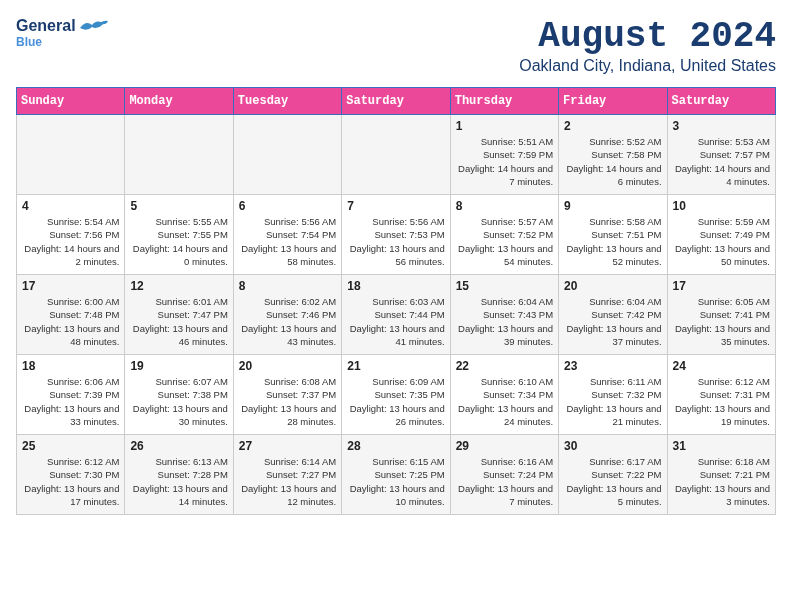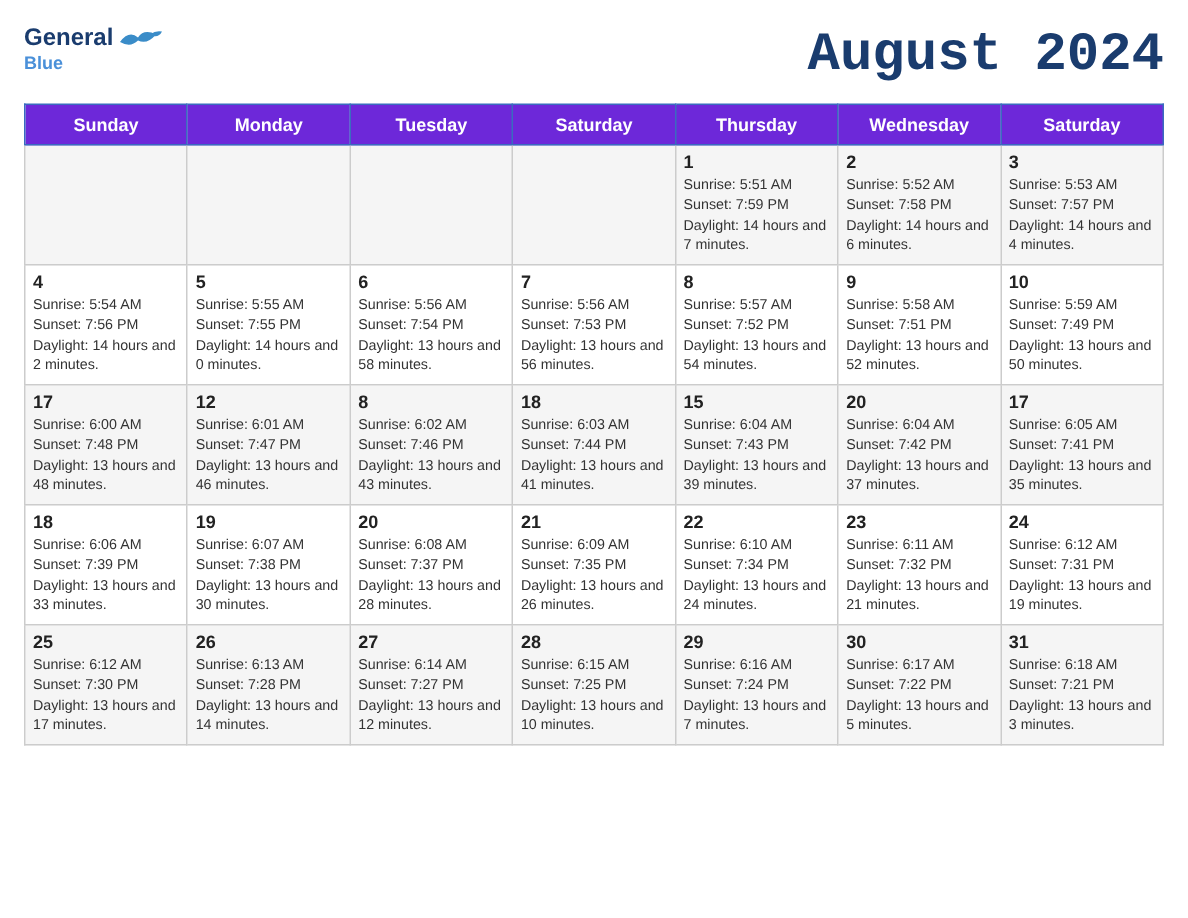--- a/index.html
+++ b/index.html
@@ -33,27 +33,28 @@
     .subtitle {
       font-size: 16px;
       color: #1a3c6e;
     }
     table {
       width: 100%;
       border-collapse: collapse;
       font-size: 11px;
     }
     thead tr th {
-      background-color: #6d28d9;
+      background-color: #ec4899;
       color: #fff;
       padding: 6px 4px;
-      text-align: center;
+      text-align: left;
       font-size: 12px;
       font-weight: bold;
       border: 1px solid #3a6bbf;
+      font-family: Liberation Mono, monospace;
     }
     tbody tr td {
       border: 1px solid #ccc;
       padding: 4px 5px;
       vertical-align: top;
       width: calc(100% / 7);
       height: 80px;
       background: #fff;
     }
     tbody tr:nth-child(odd) td {
@@ -63,20 +64,21 @@
       font-weight: bold;
       font-size: 12px;
       color: #222;
       display: block;
       margin-bottom: 2px;
     }
     .day-info {
       font-size: 9.5px;
       color: #333;
       line-height: 1.4;
+      text-align: right;
     }
     .empty-cell {
       background: #fff !important;
     }
     tbody tr:nth-child(odd) td.empty-cell {
       background: #f5f5f5 !important;
     }
   </style>
 </head>
 <body>
@@ -91,32 +93,33 @@
             <path d="M2,12 Q8,4 14,9 Q18,3 26,7 Q20,14 14,11 Q9,16 2,12Z" fill="#3a8cc8"></path>
             <path d="M22,7 Q26,4 30,5 Q28,9 24,8Z" fill="#3a8cc8"></path>
           </svg>
         </div>
         <span style="font-size:12px; font-weight:bold; color:#4a90d9;">Blue</span>
       </div>
     </div>
   </div>
   <div class="title-block">
     <div class="main-title">August 2024</div>
+    <div class="subtitle">Oakland City, Indiana, United States</div>
   </div>
 </div>
 
 <table>
   <thead>
     <tr>
     <th>Sunday</th>
         <th>Monday</th>
         <th>Tuesday</th>
         <th>Saturday</th>
         <th>Thursday</th>
-        <th>Wednesday</th>
+        <th>Friday</th>
         <th>Saturday</th>
       </tr>
   </thead>
   <tbody id="calendar-body">
   <tr>
         <td class="empty-cell"></td>
         <td class="empty-cell"></td>
         <td class="empty-cell"></td>
         <td class="empty-cell"></td>
         <td>

